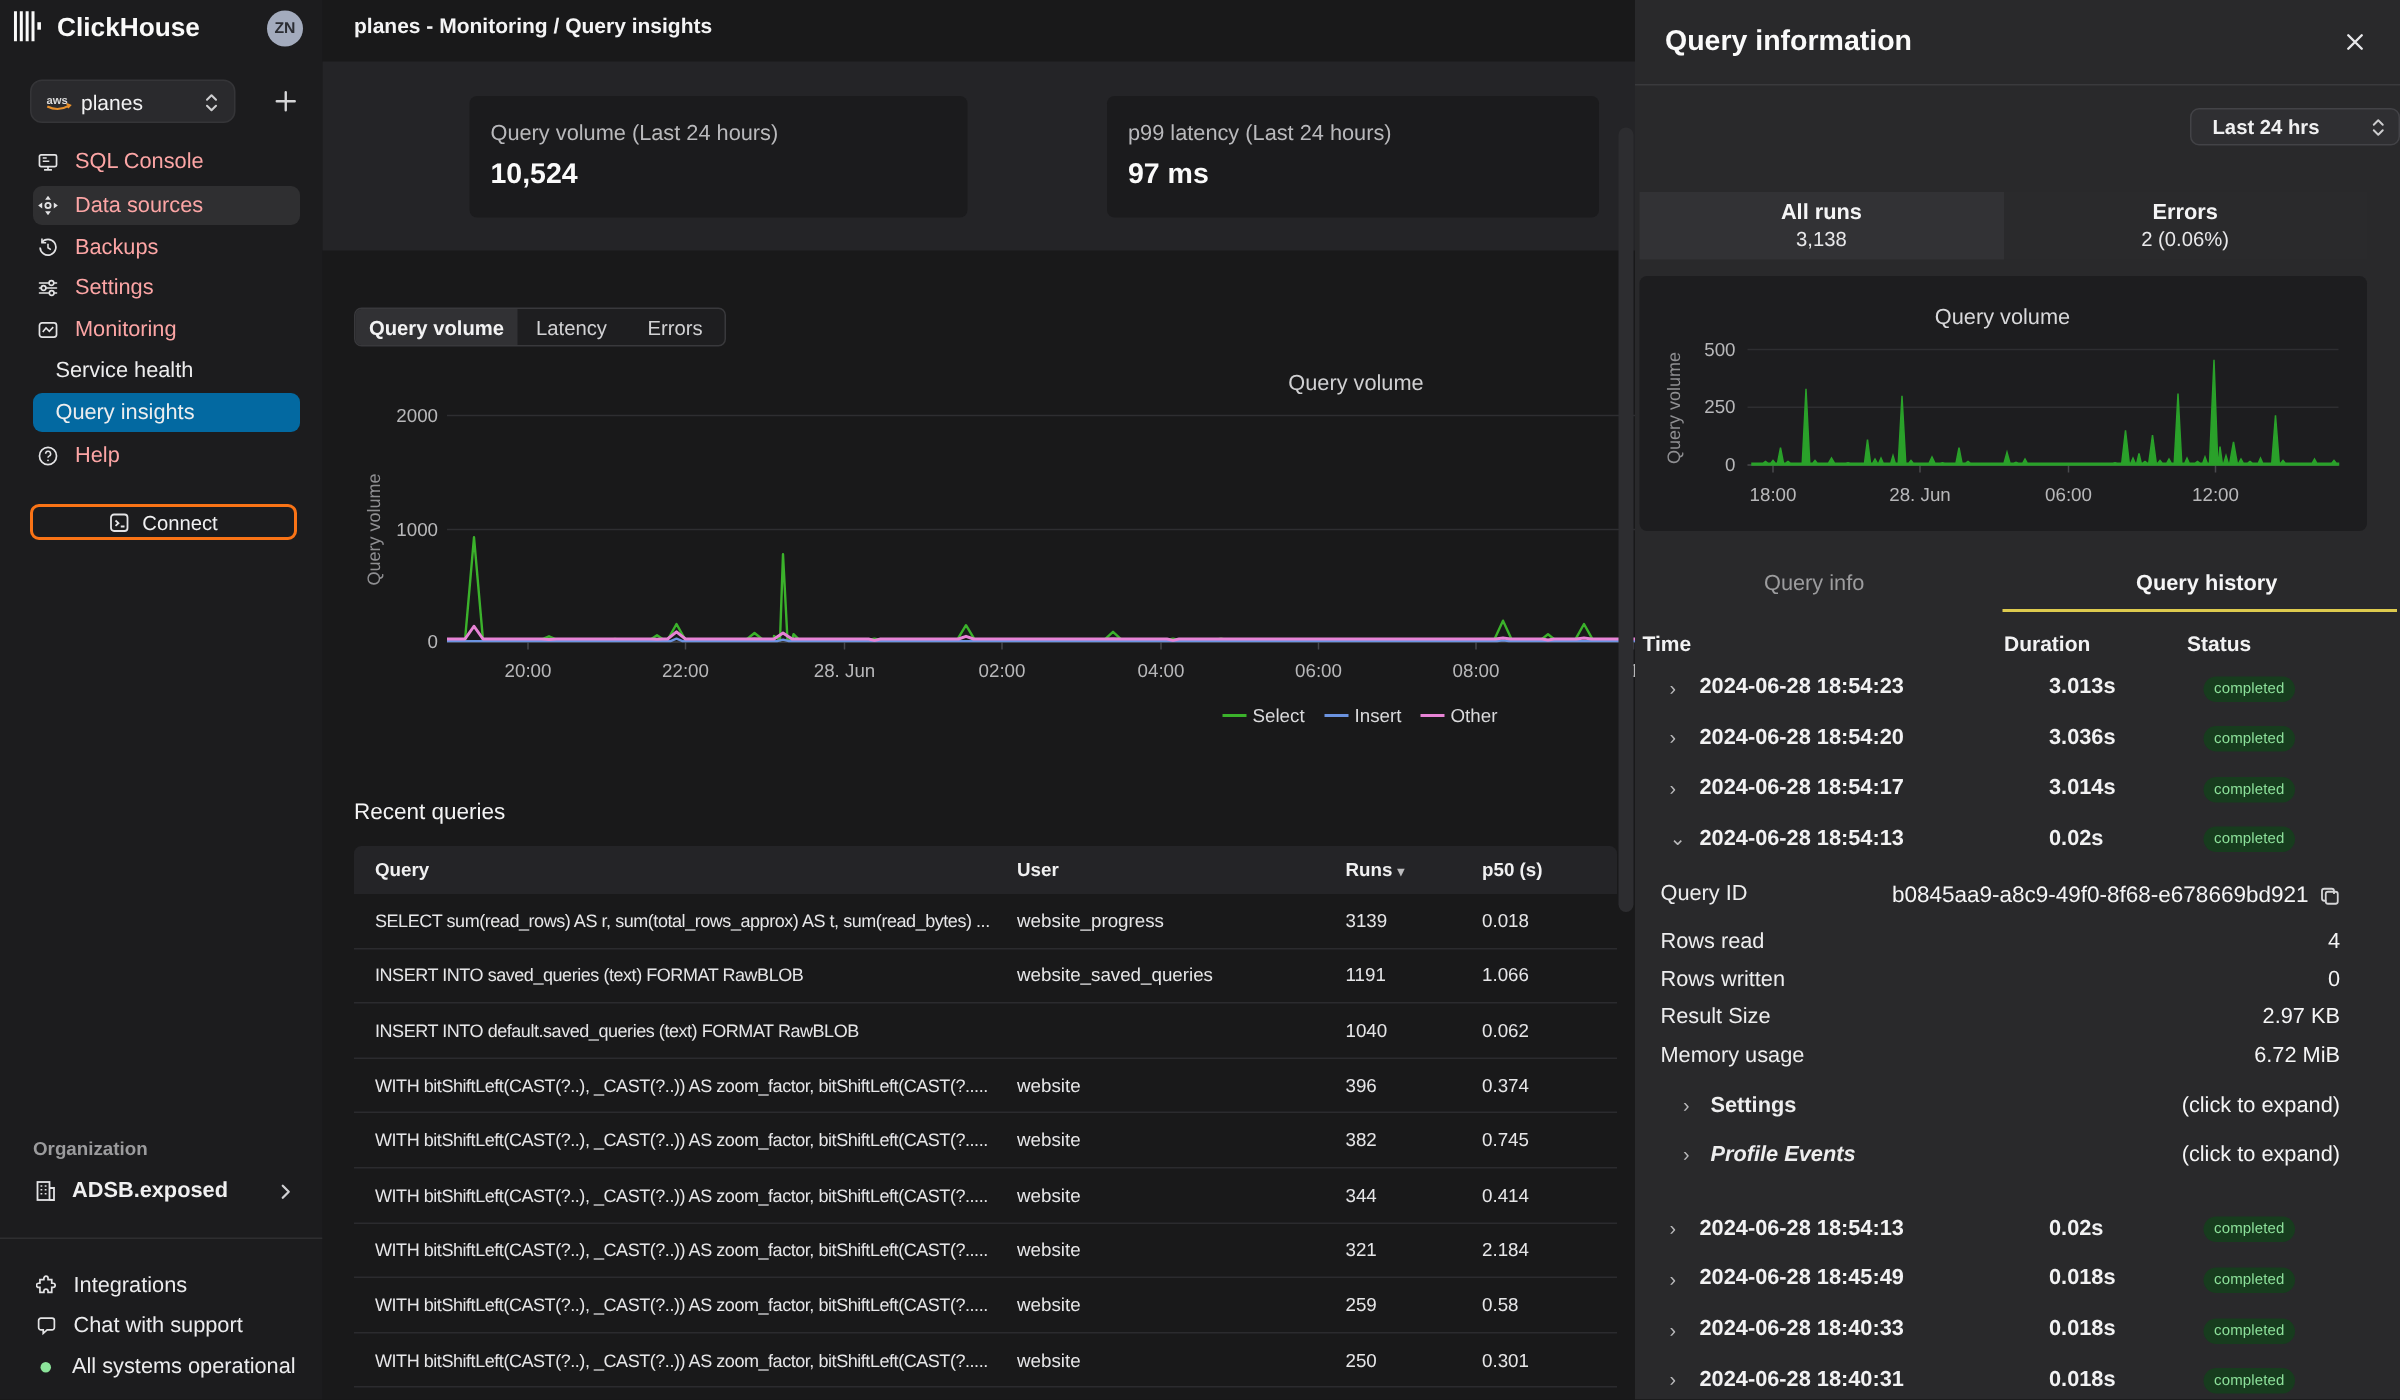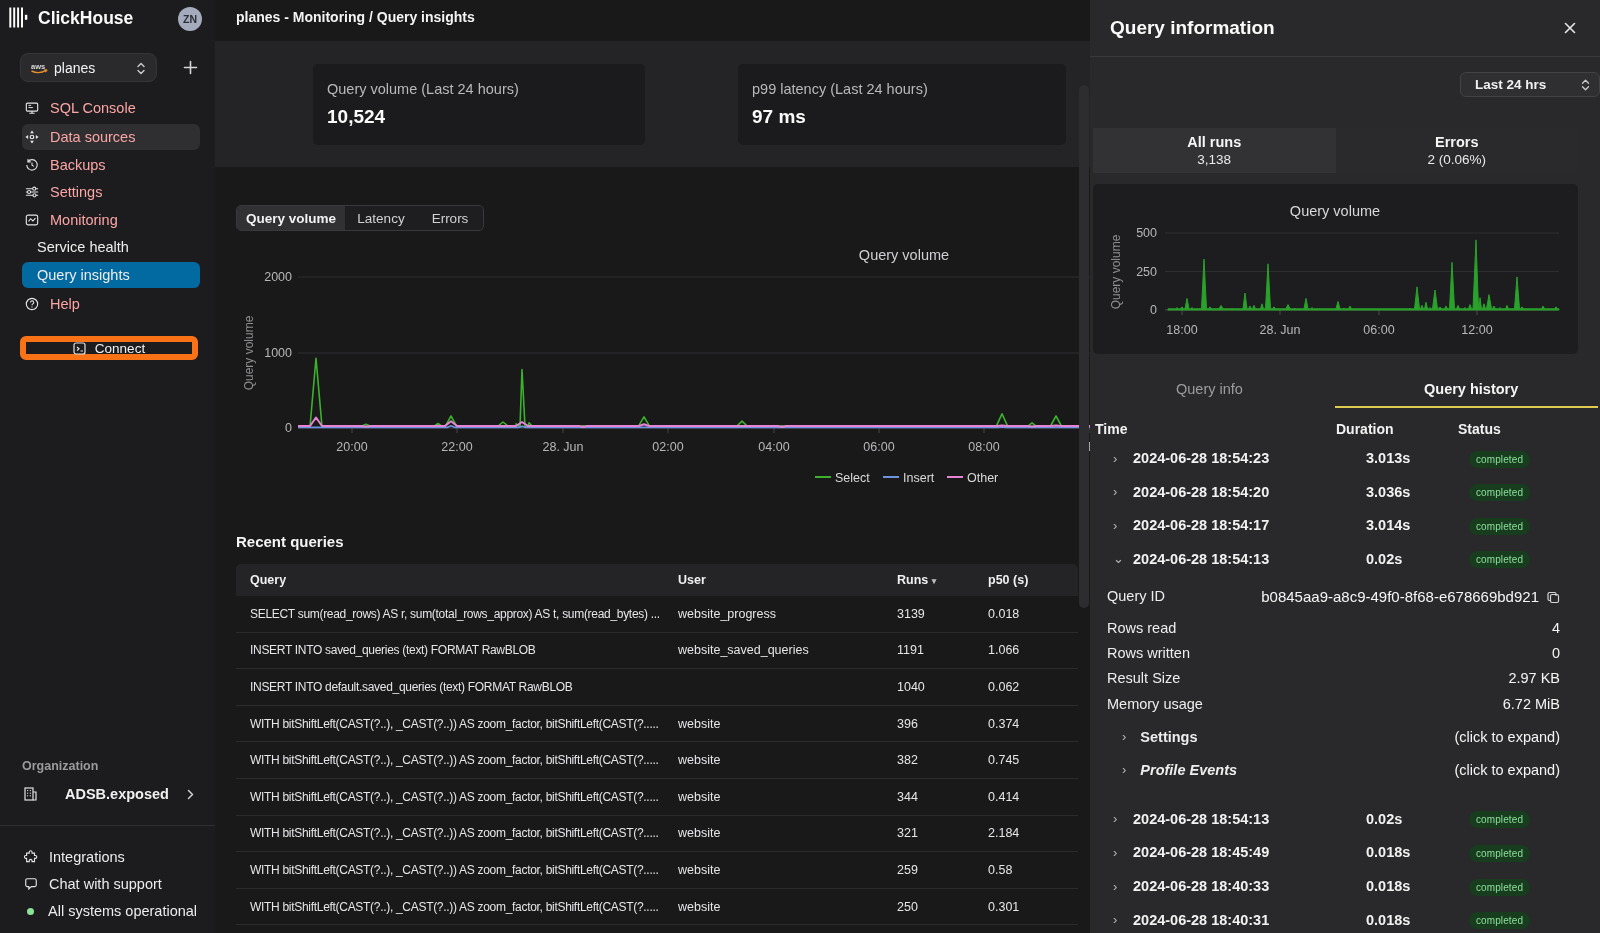--- a/index.html
+++ b/index.html
@@ -130,35 +130,35 @@
       </svg>Monitoring</div>
     <div class="subitem" style="top:234px;">Service health</div>
     <div class="subitem hl" style="top:262px;">Query insights</div>
     <div class="navitem" style="top:291px;">
       <svg class="ic" viewBox="0 0 16 16" fill="none" stroke="#e3e3e5" stroke-width="1.3">
         <circle cx="8" cy="8" r="6.5"></circle>
         <path d="M6.2 6.3 a1.9 1.9 0 1 1 2.6 1.8 c-.6.25-.8.6-.8 1.2" stroke-width="1.2"></path>
         <circle cx="8" cy="11.3" r="0.7" fill="#e3e3e5" stroke="none"></circle>
       </svg>Help</div>
 
-    <div class="abs" style="left:20px; top:336px; width:178px; height:24px; border:6px solid #f97316; border-radius:6px;
+    <div class="abs" style="left:20px; top:336px; width:178px; height:24px; border:2px solid #f97316; border-radius:6px;
         display:flex; align-items:center; justify-content:center; font-size:13.5px; color:#f0f0f1;">
       <svg style="margin-right:9px" width="13" height="13" viewBox="0 0 13 13" fill="none" stroke="#e3e3e5" stroke-width="1.2">
         <rect x="1" y="1" width="11" height="11" rx="2"></rect>
         <path d="M4 5 l2 1.8 L4 8.6 M7.5 9 h2.5"></path>
       </svg>Connect</div>
 
     <div class="abs" style="left:22px; top:759px; font-size:12.5px; font-weight:bold; color:#9b9b9d;">Organization</div>
     <div class="abs" style="left:24px; top:786px; width:170px; display:flex; align-items:center;">
       <svg width="13" height="14" viewBox="0 0 13 14" fill="none" stroke="#e3e3e5" stroke-width="1.2">
         <rect x="1" y="1" width="8" height="12"></rect>
         <path d="M9 5 h3 v8 h-3"></path>
         <path d="M3 3.6 h1.2 M5.8 3.6 H7 M3 6.2 h1.2 M5.8 6.2 H7 M3 8.8 h1.2 M5.8 8.8 H7" stroke-width="1"></path>
       </svg>
-      <span style="margin-left:28px; font-size:14.5px; font-weight:bold; color:#f0f0f1;">ADSB.exposed</span>
+      <span style="margin-left:11px; font-size:14.5px; font-weight:bold; color:#f0f0f1;">ADSB.exposed</span>
       <svg style="margin-left:auto" width="7" height="11" viewBox="0 0 7 11">
           <path d="M1.5 1.5 L5.5 5.5 L1.5 9.5" stroke="#d0d0d2" stroke-width="1.5" fill="none" stroke-linecap="round" stroke-linejoin="round"></path>
         </svg>
     </div>
     <div class="abs" style="left:0; top:825px; width:215px; border-top:1px solid #2e2e30;"></div>
 
     <div class="abs" style="left:24px; top:849px; display:flex; align-items:center;">
       <svg width="14" height="14" viewBox="0 0 16 16" fill="none" stroke="#e3e3e5" stroke-width="1.3">
         <path d="M6 2.5 a1.6 1.6 0 0 1 3.2 0 v1 h2.8 v2.8 h1 a1.6 1.6 0 0 1 0 3.2 h-1 v3.8 H9.2 v-1 a1.6 1.6 0 0 0 -3.2 0 v1 H3 V9.5 H2 a1.6 1.6 0 0 1 0 -3.2 h1 V3.5 h3 Z"></path>
       </svg>
@@ -227,21 +227,21 @@
       <g stroke-width="2">
         <line x1="600" y1="247" x2="616" y2="247" stroke="#3bb22b"></line>
         <line x1="668" y1="247" x2="684" y2="247" stroke="#6b93e0"></line>
         <line x1="732" y1="247" x2="748" y2="247" stroke="#e783d5"></line>
       </g>
       <text x="620" y="251.5" font-size="12.5" fill="#dadadc">Select</text>
       <text x="688" y="251.5" font-size="12.5" fill="#dadadc">Insert</text>
       <text x="752" y="251.5" font-size="12.5" fill="#dadadc">Other</text>
     </svg>
 
-    <div class="abs" style="left:21px; top:533px; font-size:15px; font-weight:bold; color:#f4f4f5;">Recent queries</div>
+    <div class="abs" style="left:21px; top:533px; font-size:15px; font-weight:normal; color:#f4f4f5;">Recent queries</div>
 
     <div id="rq">
       <div class="hd">
         <div class="c1">Query</div>
           <div class="c2">User</div>
         <div class="c3">Runs <span style="font-size:9px; color:#bcbcbe;">▾</span></div>
           <div class="c4">p50 (s)</div>
       </div>
       <div class="row">
           <div class="c1">SELECT sum(read_rows) AS r, sum(total_rows_approx) AS t, sum(read_bytes) ...</div>

